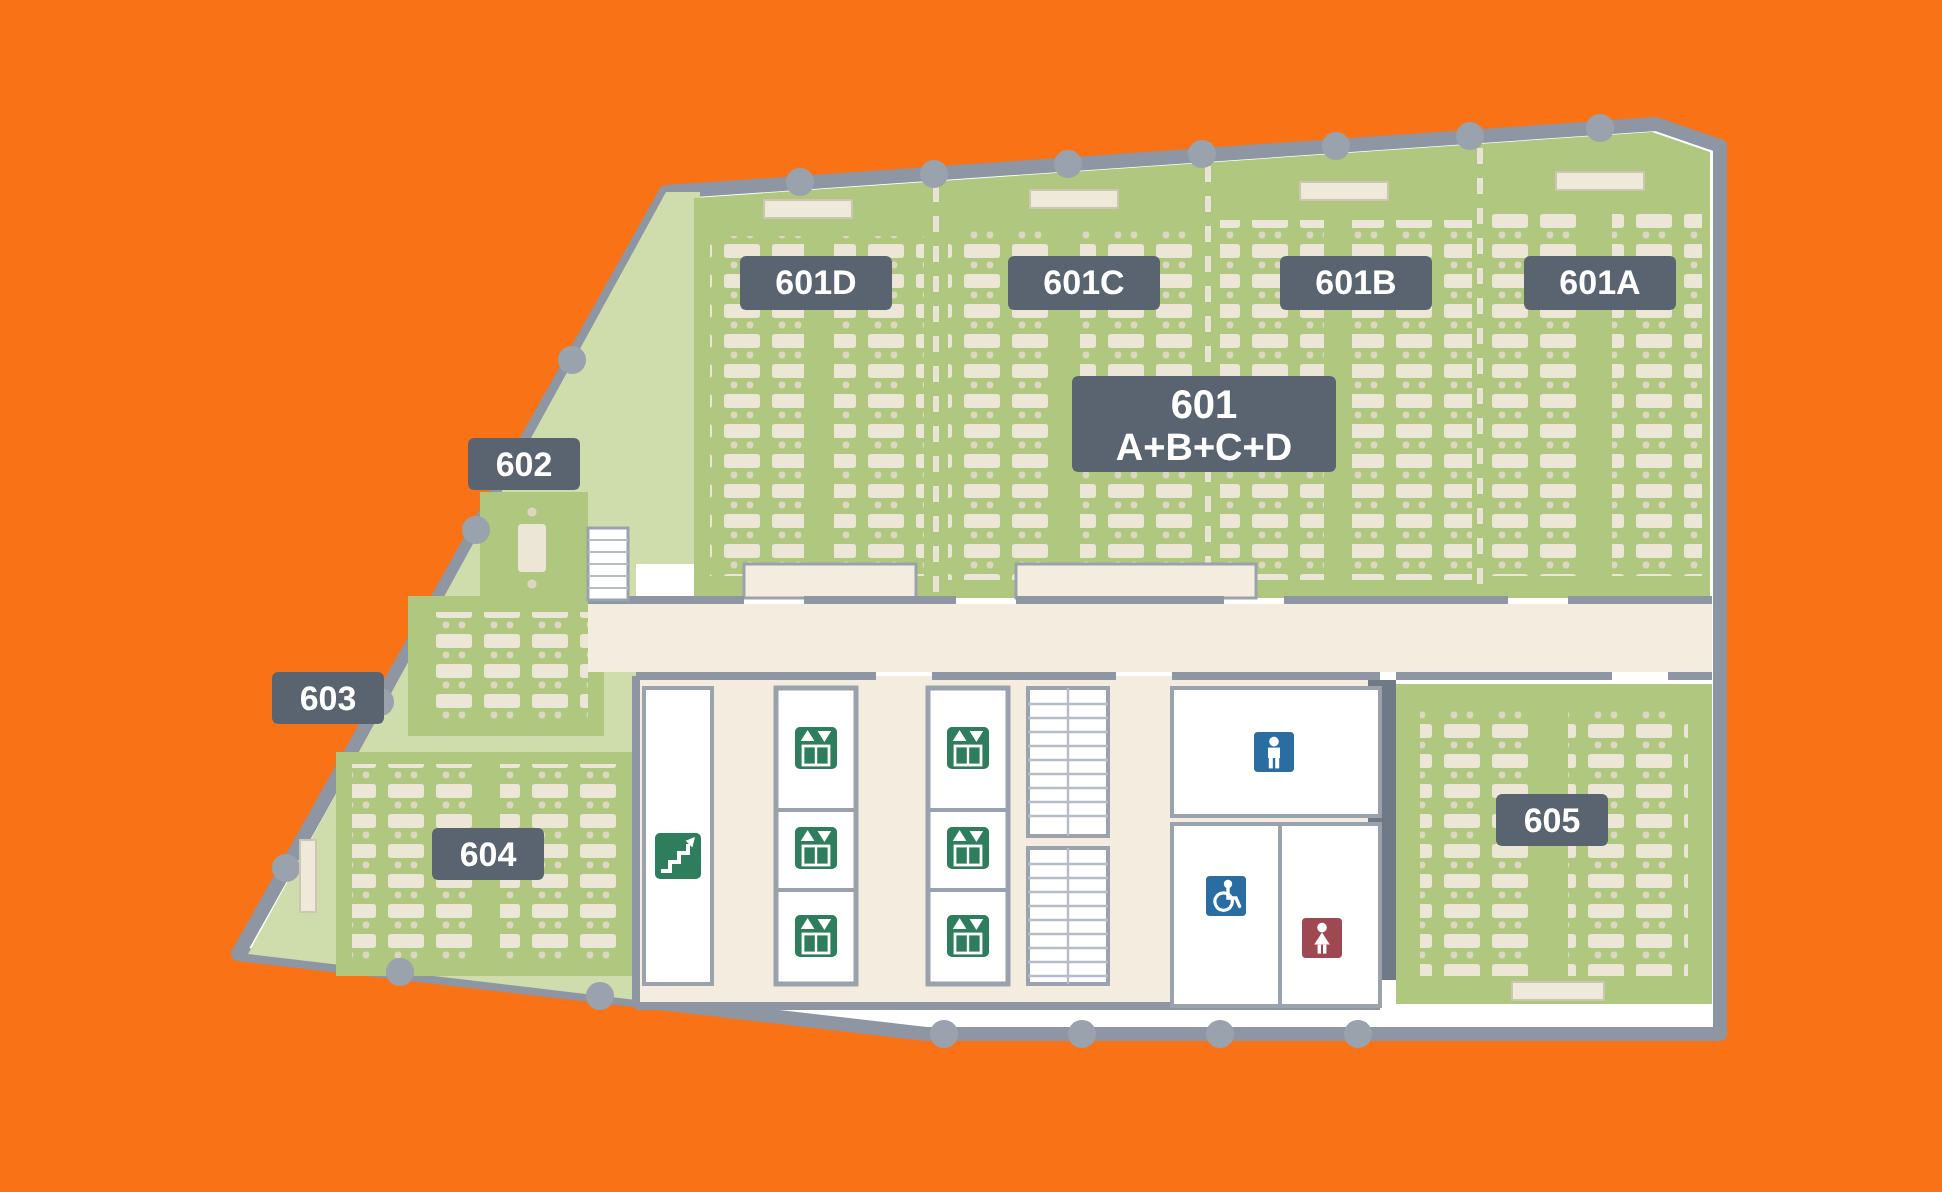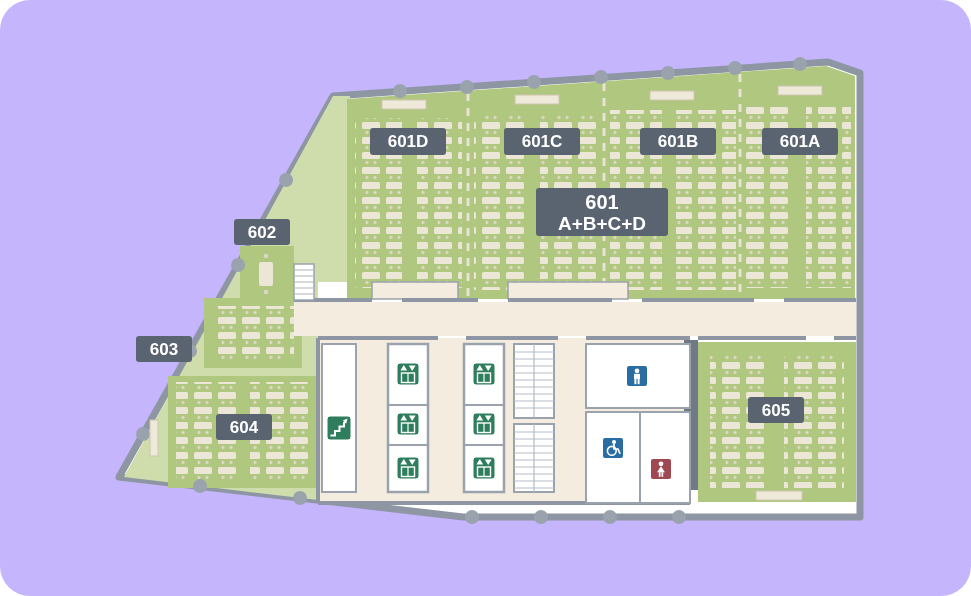--- a/index.html
+++ b/index.html
@@ -1,17 +1,17 @@
 <!DOCTYPE html>
 <html><head>
 <meta charset="utf-8">
 <style>
   html,body{margin:0;padding:0;background:#ffffff;}
-  .stage{position:relative;width:971px;height:596px;background:#c4b5fd;overflow:hidden;
-         font-family:"Liberation Sans",sans-serif;border-radius:30px;}
+  .stage{position:relative;width:971px;height:596px;background:#f97316;overflow:hidden;
+         font-family:"Liberation Sans",sans-serif;}
   svg{display:block;}
   .room-label-text{fill:#ffffff;font-weight:bold;font-family:"Liberation Sans",sans-serif;}
 </style>
 </head>
 <body>
 
 <div class="stage">
 <svg width="971" height="596" viewBox="0 0 971 596">
   <defs>
     <pattern id="tbl" width="24" height="15" patternUnits="userSpaceOnUse">

